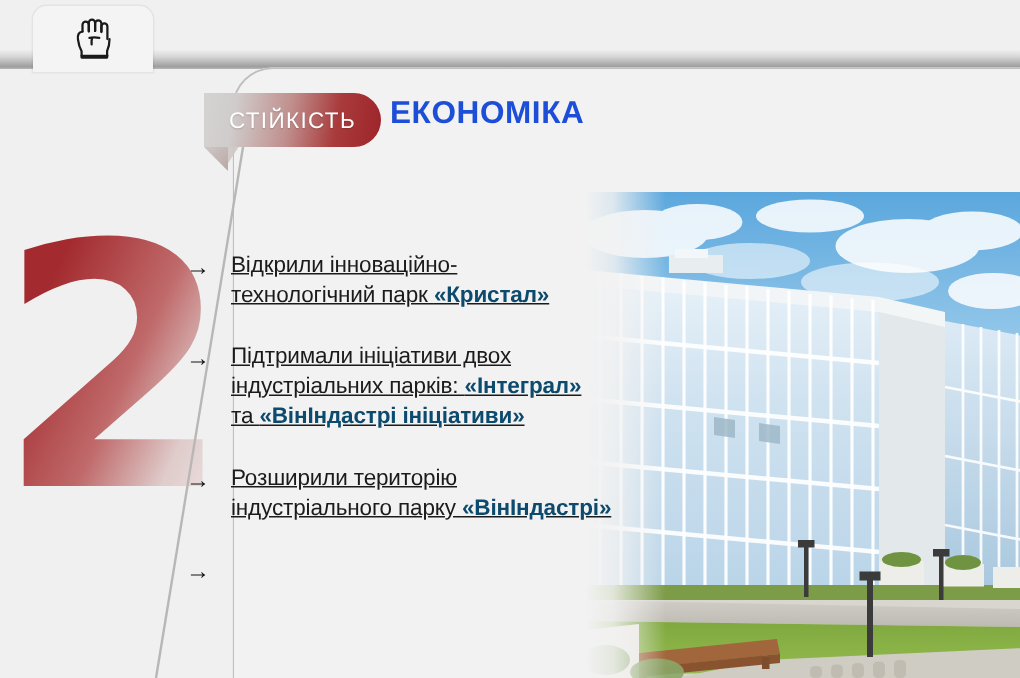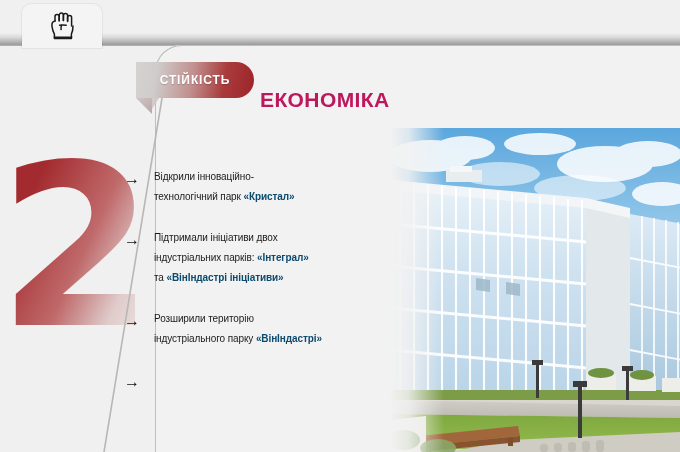--- a/index.html
+++ b/index.html
@@ -79,45 +79,45 @@
     background:linear-gradient(100deg,#d5d3d2 0%,#cfcccb 18%,#c08f8d 48%,#a93b3c 74%,#9d2429 100%);
     border-radius:0 18px 18px 0;
     display:flex;align-items:center;justify-content:center;
   }
   .ribbon .tail{
     position:absolute;left:0px;top:36px;width:16px;height:16px;
     background:linear-gradient(135deg,#cfc7c6 0%,#b9a8a7 100%);
     clip-path:polygon(0 0,100% 0,100% 100%);
   }
   .ribbon .label{
-    color:#fff;font-size:12px;font-weight:700;letter-spacing:.9px;
+    color:#fff;font-size:15px;font-weight:400;letter-spacing:.9px;
     text-shadow:0 1px 1px rgba(0,0,0,.18);
   }
 
   
   .heading{
     position:absolute;left:260px;top:63px;z-index:9;
-    color:#be185d;font-size:21px;font-weight:700;line-height:26px;
+    color:#1d4ed8;font-size:21px;font-weight:700;line-height:26px;
     letter-spacing:.4px;
-    margin-top:24px;
   }
 
   
   .bullets{
     position:absolute;left:124px;top:167px;width:385px;z-index:9;
   }
   .bullet{display:flex;align-items:flex-start;margin-bottom:21px;}
   .bullet:last-child{margin-bottom:0;}
   .arrow{
     flex:0 0 auto;width:30px;padding-top:2px;
     font-size:16px;line-height:20px;color:#111;font-weight:700;
   }
   .btext{
-    font-size:10px;line-height:20px;color:#1b1b1b;font-weight:400;
+    font-size:15px;line-height:20px;color:#1b1b1b;font-weight:400;
     letter-spacing:-.1px;
+    text-decoration:underline;
   }
   .btext b,.hl{color:#0c4a6e;font-weight:700;}
 </style>
 </head>
 <body>
 
 <div id="slide">
 
   <div class="topband"></div>
 

